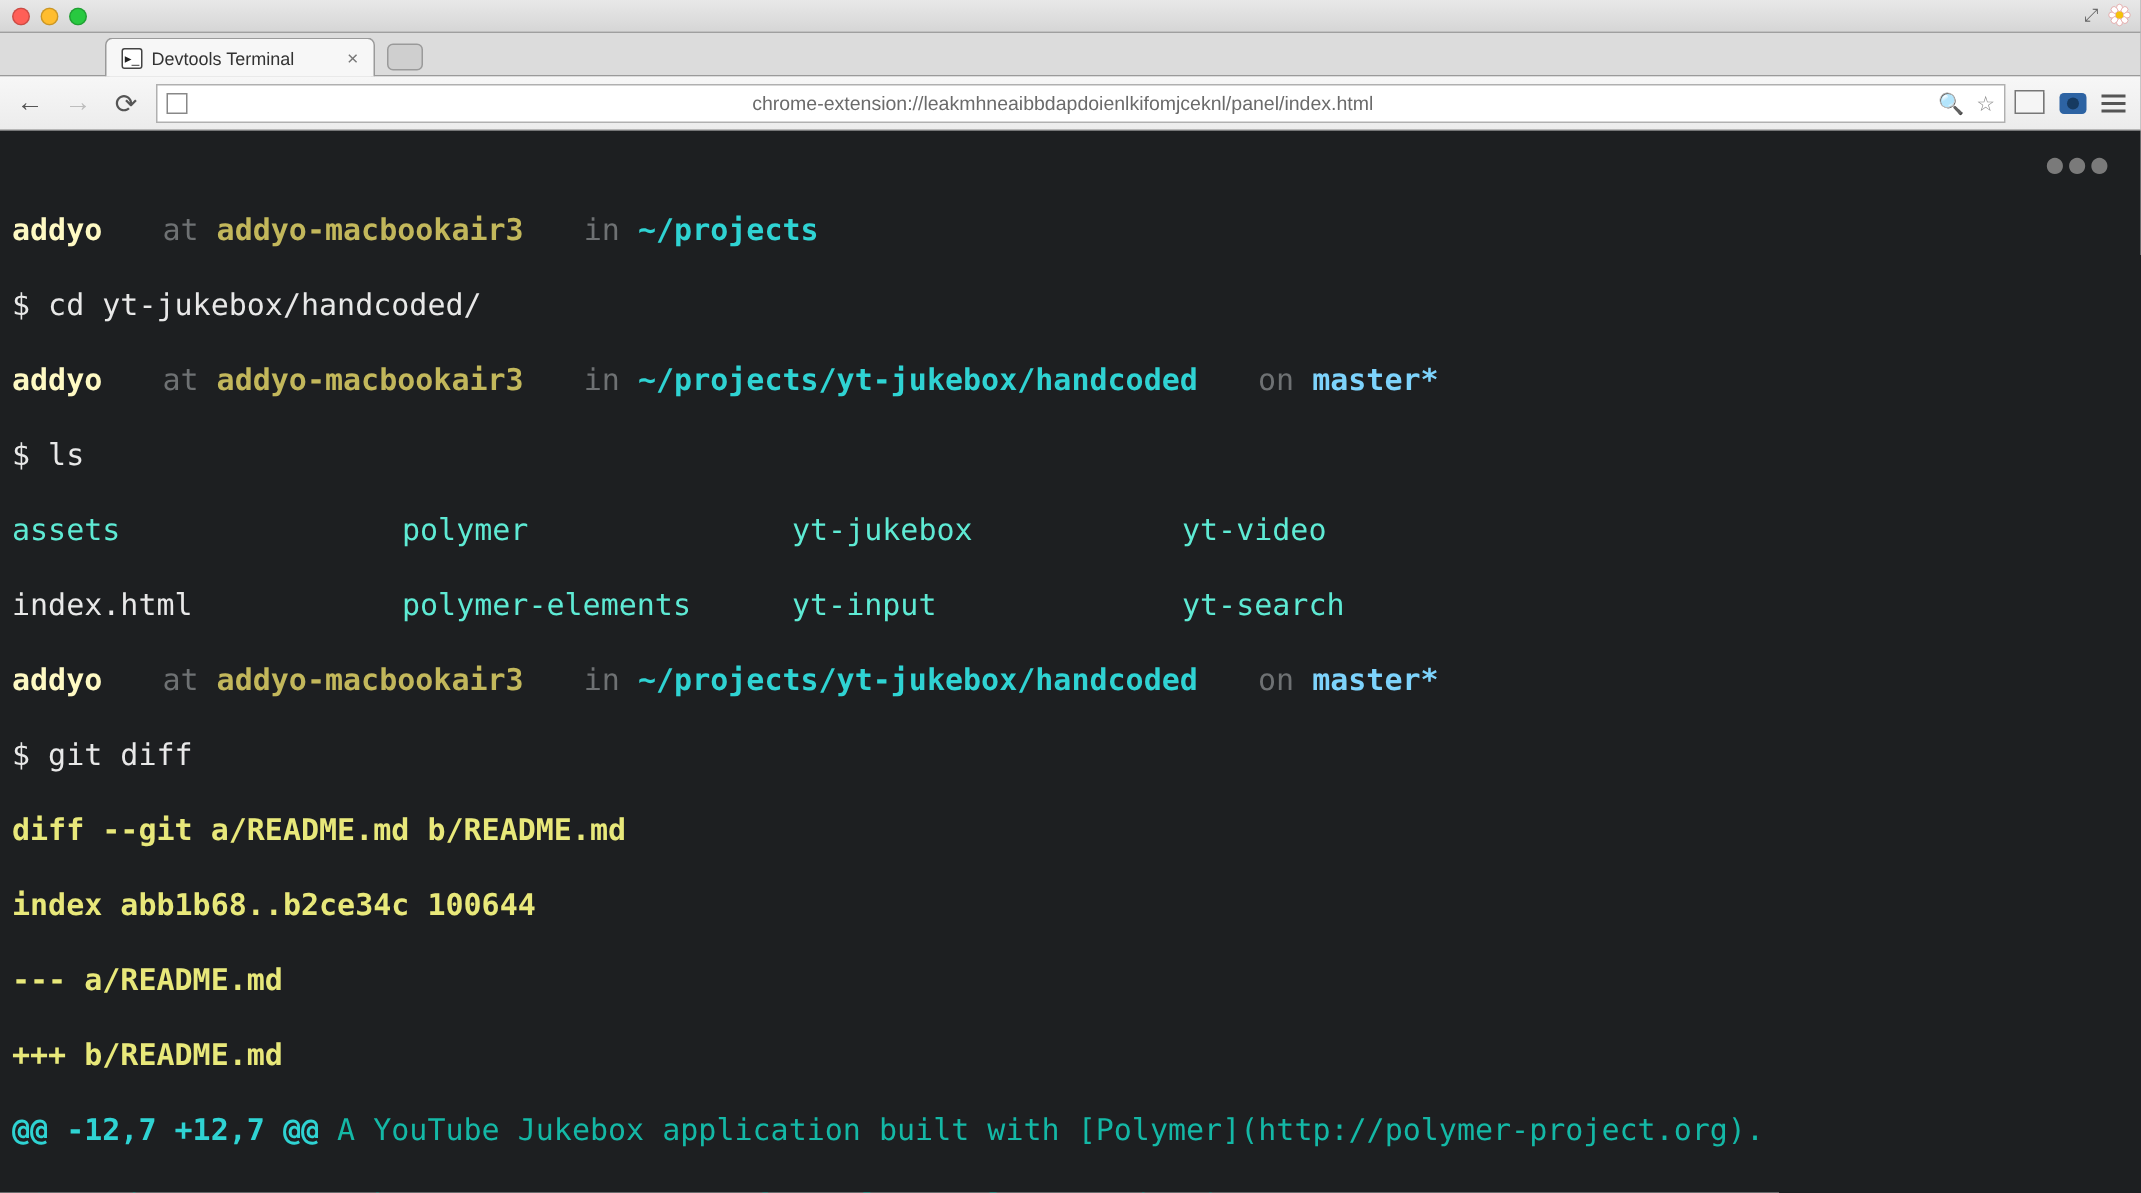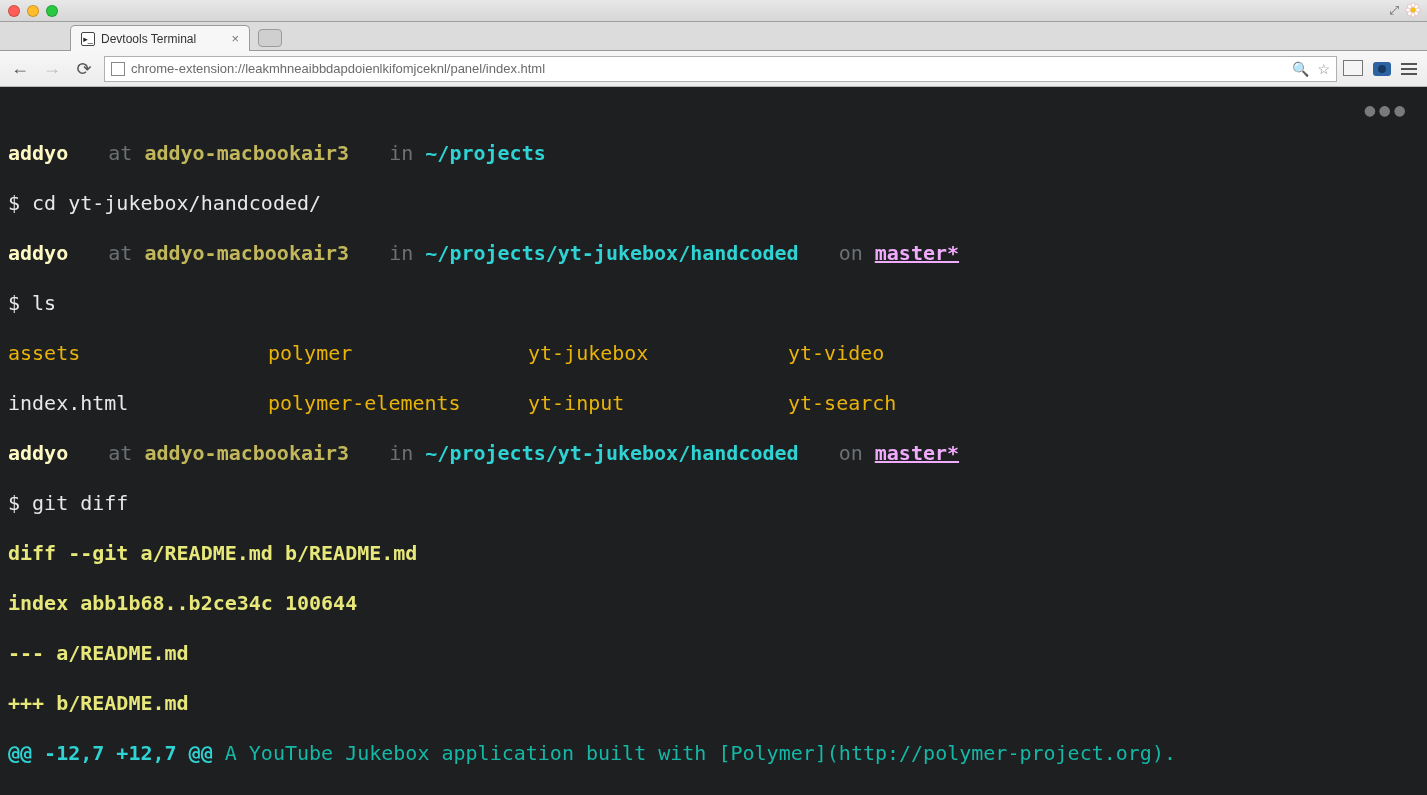--- a/index.html
+++ b/index.html
@@ -12,39 +12,39 @@
   .titlebar-right .fs-icon{ font-size:12px; color:#666;}
   .flower{ width:16px; height:16px; }
   .tabstrip { height:29px; background:#dcdcdc; display:flex; align-items:flex-end; padding-left:70px; border-bottom:1px solid #9a9a9a;}
   .tab { height:26px; background:#f7f7f7; border:1px solid #9a9a9a; border-bottom:none; border-top-left-radius:5px; border-top-right-radius:5px; display:flex; align-items:center; padding:0 10px; gap:6px; font-size:12px; color:#333; min-width:180px; position:relative; top:1px;}
   .tab .fav{ width:14px;height:14px; background:#fff; border:1px solid #444; border-radius:2px; display:flex; align-items:center; justify-content:center; font-size:9px; color:#222;}
   .tab .close{ margin-left:auto; color:#777; font-size:13px;}
   .newtab{ width:24px;height:18px; background:#cfcfcf; border:1px solid #9a9a9a; border-radius:4px; margin-left:8px; margin-bottom:3px;}
   .toolbar{ height:36px; background:linear-gradient(#f7f7f7,#ececec); border-bottom:1px solid #b7b7b7; display:flex; align-items:center; padding:0 8px; gap:8px;}
   .navbtn{ width:24px; height:24px; display:flex; align-items:center; justify-content:center; color:#555; font-size:18px;}
   .navbtn.disabled{ color:#bdbdbd;}
-  .omnibox{ flex:1; height:26px; background:#fff; border:1px solid #b0b0b0; border-radius:0; display:flex; align-items:center; padding:0 6px; font-size:13px; color:#555; gap:6px;}
+  .omnibox{ flex:1; height:26px; background:#fff; border:1px solid #b0b0b0; border-radius:0; display:flex; align-items:center; padding:0 6px; font-size:13px; color:#555; gap:6px;text-align:center;}
   .omnibox .page-icon{ width:14px;height:14px; border:1px solid #888; background:#fff;}
   .omnibox .url-text{ flex:1; color:#6b6b6b; white-space:nowrap; overflow:hidden;}
   .omnibox .right-icons{ display:flex; gap:8px; color:#888; font-size:14px;}
   .right-tools{ display:flex; gap:10px; color:#555; font-size:16px; align-items:center; padding-right:2px;}
   .right-tools .stack{ width:18px;height:14px; border:1px solid #777; position:relative;}
   .right-tools .stack::before{content:""; position:absolute; left:-3px; top:-3px; width:18px;height:14px; border:1px solid #777; background:#f5f5f5;}
   .camera{ width:18px;height:14px; background:#2d63a3; border-radius:3px; position:relative;}
   .camera::before{content:""; position:absolute; left:5px; top:3px; width:8px;height:8px; border-radius:50%; background:#163a61;}
   .menu-icon{ display:flex; flex-direction:column; gap:3px;}
   .menu-icon span{ display:block; width:16px; height:2px; background:#555;}
   .terminal{ position:absolute; left:0; right:0; top:87px; bottom:0; background:#1d1f21; color:#c5c8c6; font-family: Menlo, Monaco, "DejaVu Sans Mono", monospace; font-size:20px; line-height:25px; padding:4px 8px; white-space:pre; overflow:hidden;}
   .more-dots{ position:absolute; right:18px; top:10px; color:#7a7a7a; letter-spacing:4px; font-size:18px;}
   .magenta{ color:#fef9c3; font-weight:bold;}
   .grey{ color:#6e7173;margin-left:28px;}
   .olive{ color:#c2b75b; font-weight:bold;}
   .cyan{ color:#2fd3d3; font-weight:bold;}
-  .purpleb{ color:#f0abfc; font-weight:bold;text-decoration:underline;}
-  .purple{ color:#eab308;}
+  .purpleb{ color:#7dd3fc; font-weight:bold;}
+  .purple{ color:#5eead4;}
   .white{ color:#e8e8e8;}
   .yellow{ color:#e8e87a; font-weight:bold;}
   .diffcyan{ color:#2fd3d3; font-weight:bold;}
   .ctx{ color:#14b8a6;}
   .ls-grid{ display:grid; grid-template-columns: 260px 260px 260px 260px auto;}
 </style>
 </head>
 <body>
 
 <div class="titlebar">

